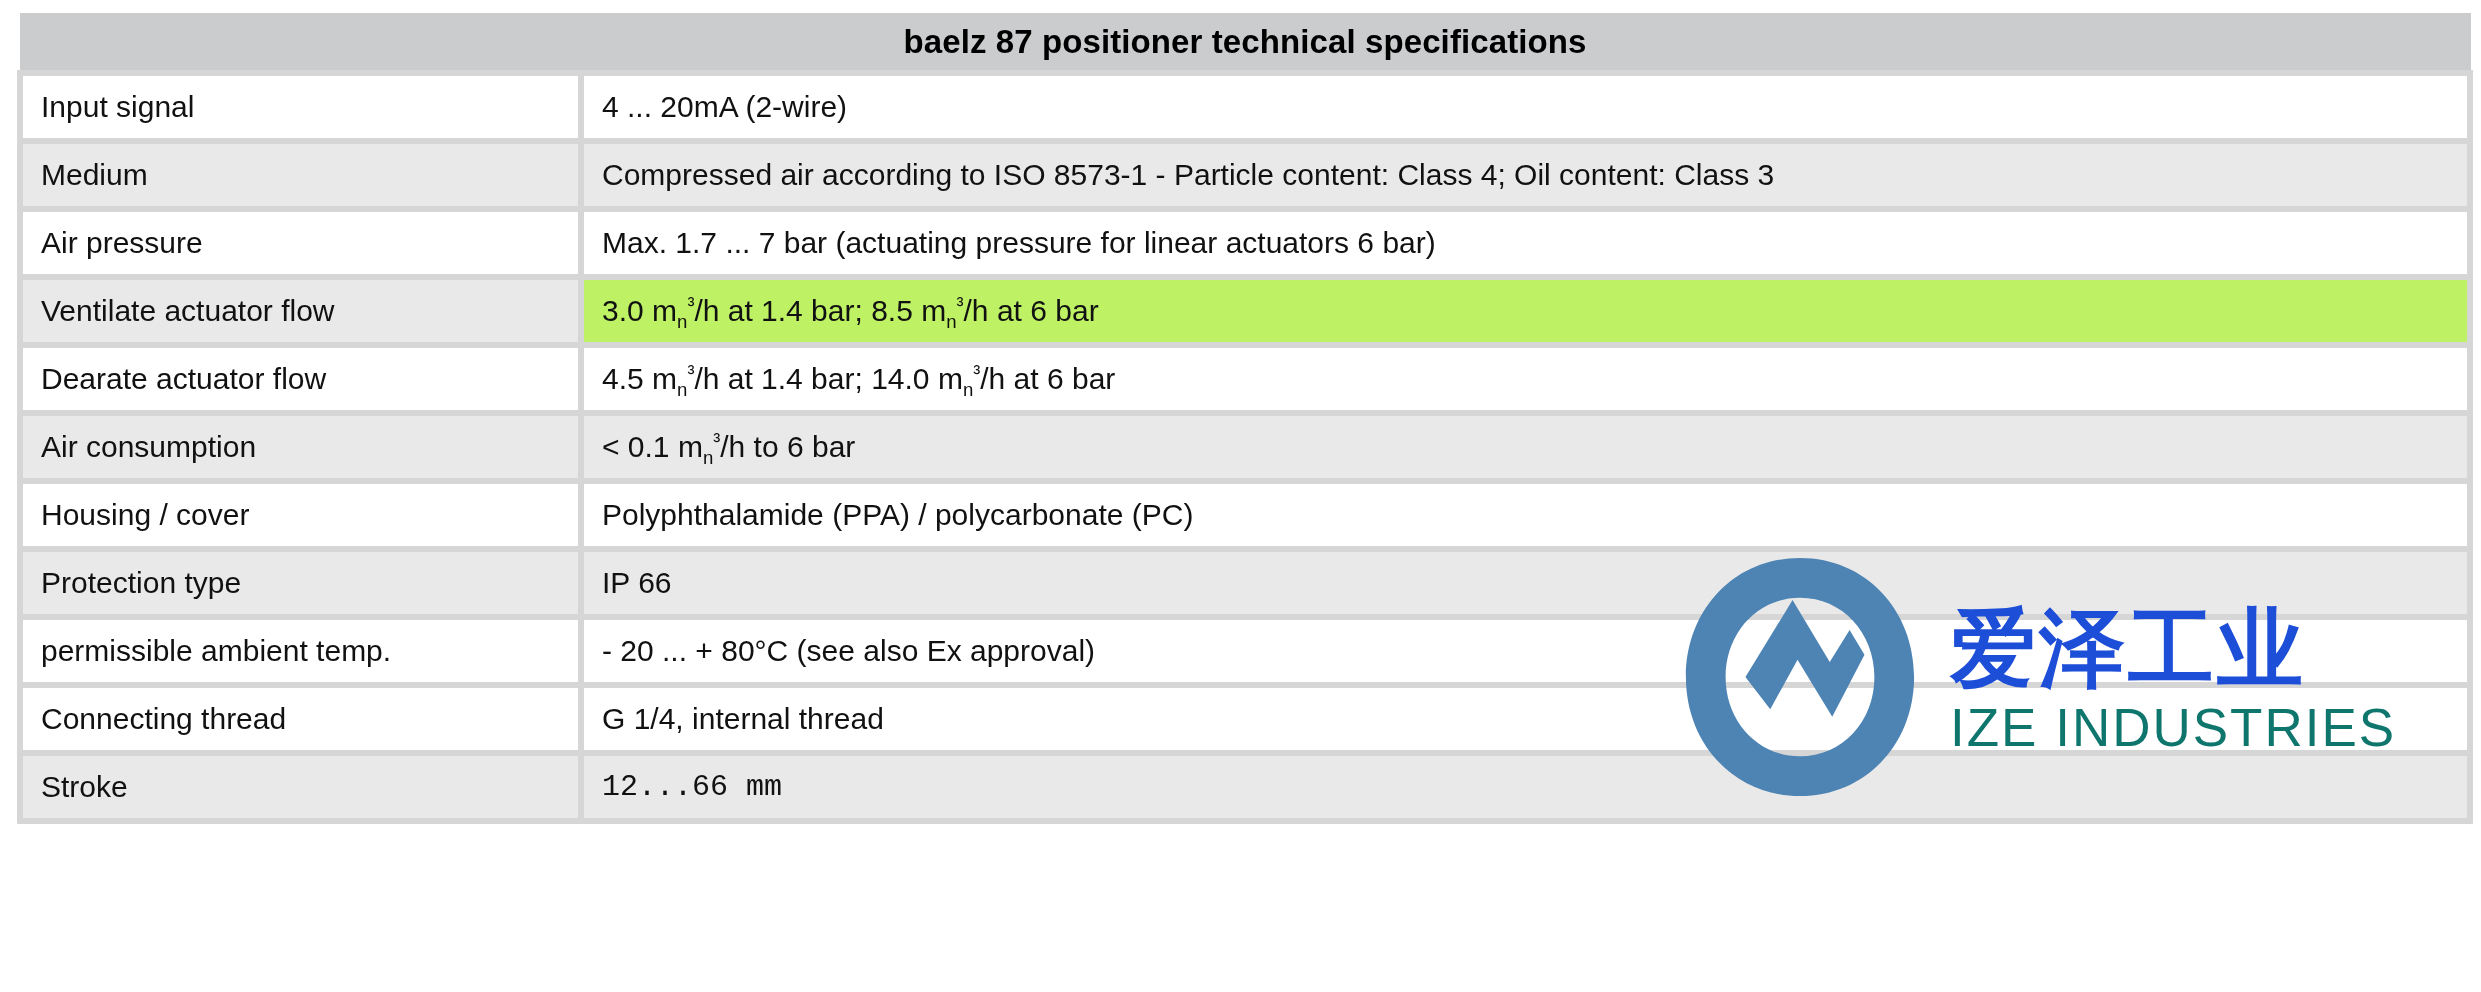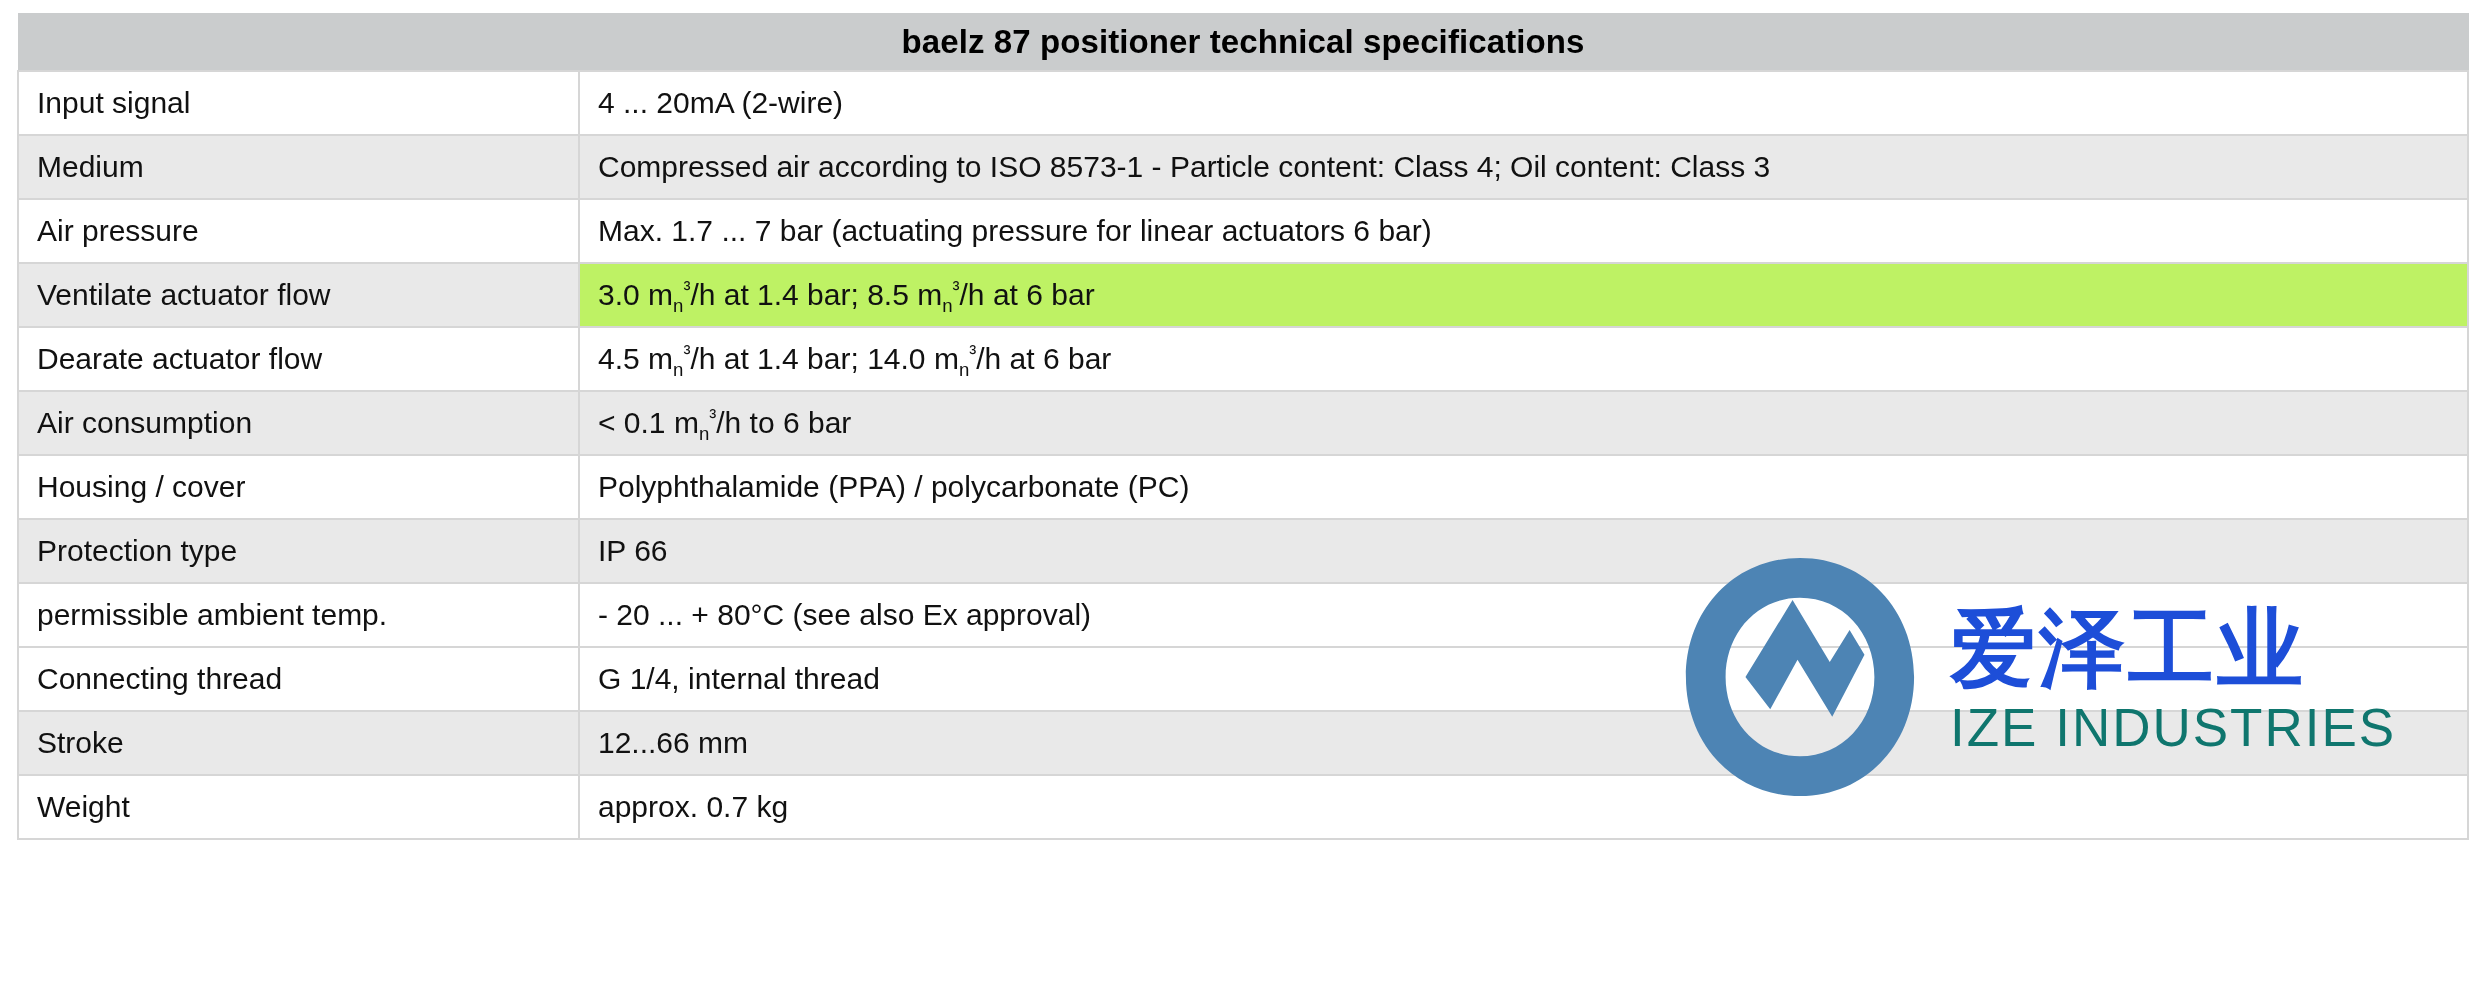--- a/index.html
+++ b/index.html
@@ -42,21 +42,21 @@
     font-size: 33px;
     font-weight: bold;
     color: #000000;
     height: 56px;
     padding: 0 10px;
     border: 1px solid #cacccd;
     letter-spacing: 0.1px;
   }
 
   .spec-table td.cell {
-    border: 2px solid #d946ef;
+    border: 6px solid #d946ef;
     height: 62px;
     padding: 0 18px;
     font-size: 30px;
     color: #111111;
     vertical-align: middle;
     white-space: nowrap;
     overflow: hidden;
   }
 
   .spec-table tr.row-odd td.cell  { background: #ffffff; }
@@ -171,25 +171,21 @@
         <tr class="row-odd">
           <td class="cell label" style="border-color: rgb(214, 214, 214);">permissible ambient temp.</td>
           <td class="cell value" style="border-color: rgb(214, 214, 214);">- 20 ... + 80°C (see also Ex approval)</td>
         </tr>
         <tr class="row-odd">
           <td class="cell label" style="border-color: rgb(214, 214, 214);">Connecting thread</td>
           <td class="cell value" style="border-color: rgb(214, 214, 214);">G 1/4, internal thread</td>
         </tr>
         <tr class="row-even">
           <td class="cell label" style="background: rgb(233, 233, 233); border-color: rgb(214, 214, 214);">Stroke</td>
-          <td class="cell value" style="background: rgb(233, 233, 233); border-color: rgb(214, 214, 214);">12...66 mm</td>
-        </tr>
-        <tr class="row-odd">
-          <td class="cell label" style="border-color: rgb(214, 214, 214);">Weight</td>
-          <td class="cell value" style="border-color: rgb(214, 214, 214);">approx. 0.7 kg</td>
+          <td class="cell value" style="background: rgb(233, 233, 233); border-color: rgb(214, 214, 214); font-family: Liberation Mono, monospace;">12...66 mm</td>
         </tr>
       </tbody>
   </table>
 
   <div class="watermark">
     <svg class="wm-mark" viewBox="0 0 100 100">
       <path id="wm-ring" fill="#4d84b4" d="M50 2
                C 23.5 2 4 23 4 50
                C 4 77 23.5 98 50 98
                C 76.5 98 96 77 96 50

